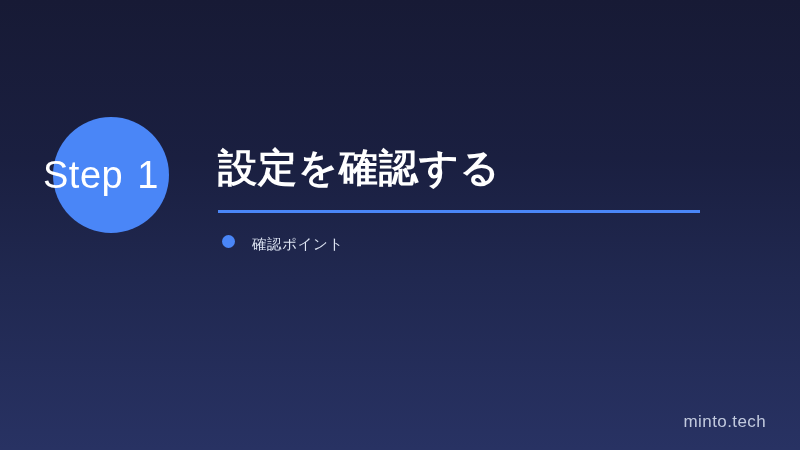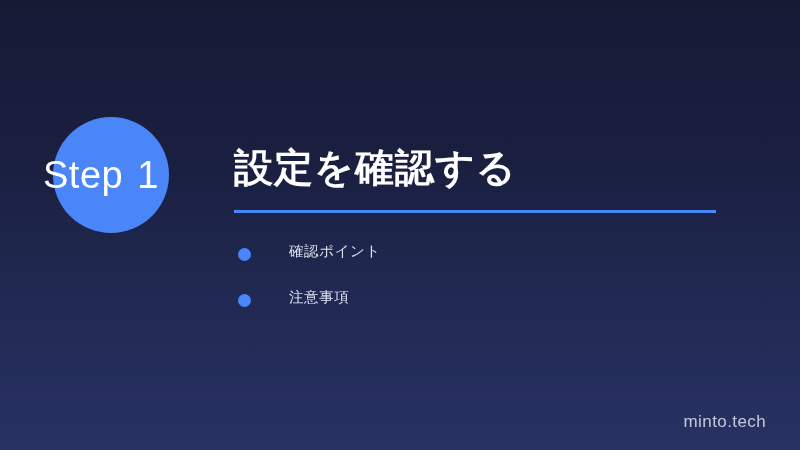--- a/index.html
+++ b/index.html
@@ -46,21 +46,21 @@
     white-space: nowrap;
   }
   .step-label .step-word { }
   .step-label .step-number {
     margin-left: 14px;
   }
 
   
   .content {
     position: absolute;
-    left: 234px;
+    left: 218px;
     top: 0;
     width: 540px;
     height: 346px;
   }
 
   .title {
     position: absolute;
     left: 0;
     top: 147px;
     font-size: 39px;
@@ -85,24 +85,23 @@
     position: absolute;
     left: 4px;
     top: 235px;
     margin: 0;
     padding: 0;
     list-style: none;
   }
 
   .bullet-item {
     display: flex;
-    align-items: flex-end;
+    align-items: flex-start;
     height: 26px;
     margin-bottom: 20px;
-    gap: 21px;
   }
 
   .bullet-dot {
     width: 13px;
     height: 13px;
     border-radius: 50%;
     background: #4a86f7;
     flex: 0 0 auto;
   }
 
@@ -141,23 +140,19 @@
 
     <div class="title">設定を確認する</div>
 
     <div class="divider"></div>
 
     <ul class="bullet-list">
       <li class="bullet-item">
         <span class="bullet-dot"></span>
         <span class="bullet-text">確認ポイント</span>
       </li>
-      <li class="bullet-item">
-        <span class="bullet-dot"></span>
-        <span class="bullet-text">注意事項</span>
-      </li>
     </ul>
 
   </div>
 
   <div class="footer-brand">minto.tech</div>
 
 </div>
 
 </body></html>

